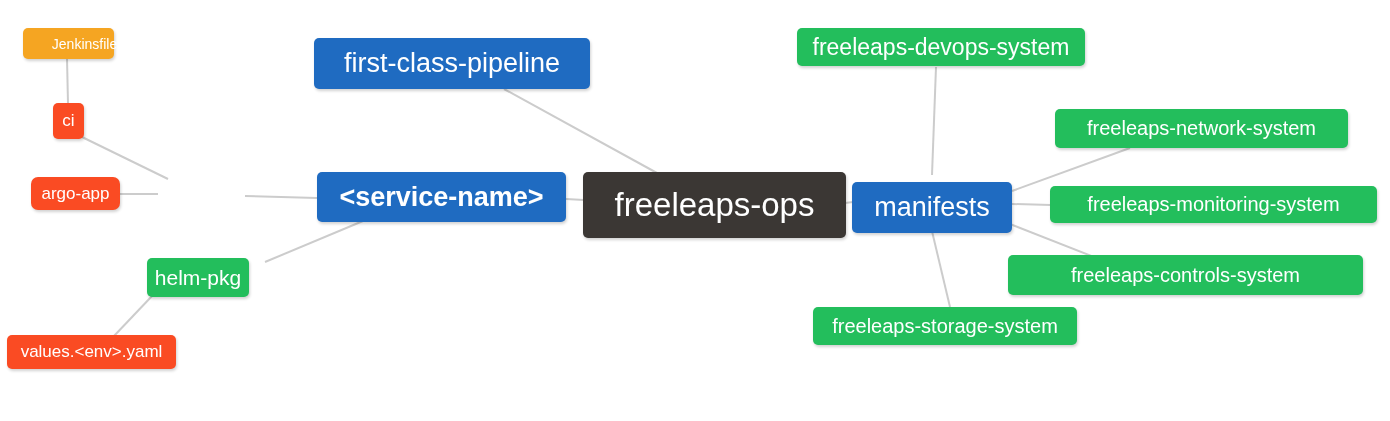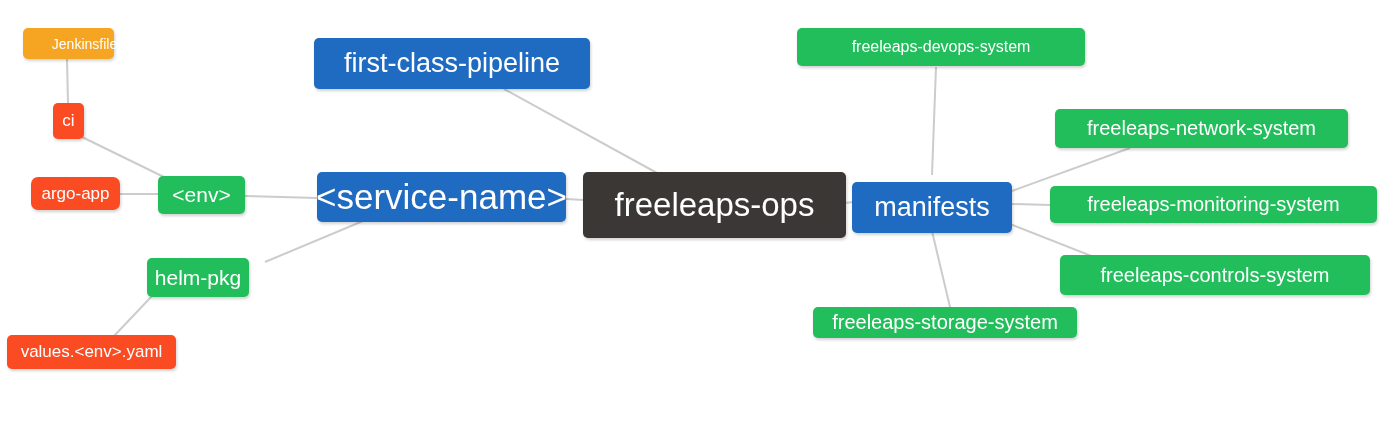--- a/index.html
+++ b/index.html
@@ -38,28 +38,28 @@
   .c-red{background:var(--c-red);}
   .c-orange{background:var(--c-orange);padding-left:32px;}
 
   .n-jenkinsfile{left:23px;top:28px;width:91px;height:31px;font-size:14px;}
   .n-ci{left:53px;top:103px;width:31px;height:36px;font-size:17px;}
   .n-argo-app{left:31px;top:177px;width:89px;height:33px;font-size:17px;border-radius:7px;}
   .n-env{left:158px;top:176px;width:87px;height:38px;font-size:21px;}
   .n-helm-pkg{left:147px;top:258px;width:102px;height:39px;font-size:21px;}
   .n-values{left:7px;top:335px;width:169px;height:34px;font-size:17px;}
   .n-fcp{left:314px;top:38px;width:276px;height:51px;font-size:27px;}
-  .n-service-name{left:317px;top:172px;width:249px;height:50px;font-size:35px;}
+  .n-service-name{left:317px;top:172px;width:249px;height:50px;font-size:27px;font-weight:bold;}
   .n-root{left:583px;top:172px;width:263px;height:66px;font-size:33px;text-align:right;}
   .n-manifests{left:852px;top:182px;width:160px;height:51px;font-size:27px;}
-  .n-devops{left:797px;top:28px;width:288px;height:38px;font-size:16px;}
+  .n-devops{left:797px;top:28px;width:288px;height:38px;font-size:23px;}
   .n-network{left:1055px;top:109px;width:293px;height:39px;font-size:20px;text-align:right;}
   .n-monitoring{left:1050px;top:186px;width:327px;height:37px;font-size:20px;}
-  .n-controls{left:1060px;top:255px;width:310px;height:40px;font-size:20px;}
-  .n-storage{left:813px;top:307px;width:264px;height:31px;font-size:20px;}
+  .n-controls{left:1008px;top:255px;width:355px;height:40px;font-size:20px;}
+  .n-storage{left:813px;top:307px;width:264px;height:38px;font-size:20px;}
 </style>
 </head>
 <body>
 
 <div class="canvas">
 
   <svg class="edges" viewBox="0 0 1390 421" xmlns="http://www.w3.org/2000/svg">
     <line x1="67" y1="58" x2="68" y2="104"></line>
     <line x1="82" y1="137" x2="168" y2="179"></line>
     <line x1="120" y1="194" x2="158" y2="194"></line>
@@ -72,21 +72,20 @@
     <line x1="932" y1="175" x2="936" y2="67"></line>
     <line x1="1012" y1="191" x2="1130" y2="148"></line>
     <line x1="1012" y1="204" x2="1051" y2="205"></line>
     <line x1="1010" y1="224" x2="1094" y2="257"></line>
     <line x1="931" y1="227" x2="950" y2="307"></line>
   </svg>
 
   <div class="node c-orange n-jenkinsfile">Jenkinsfile</div>
   <div class="node c-red n-ci">ci</div>
   <div class="node c-red n-argo-app">argo-app</div>
-  <div class="node c-green n-env">&lt;env&gt;</div>
   <div class="node c-green n-helm-pkg">helm-pkg</div>
   <div class="node c-red n-values">values.&lt;env&gt;.yaml</div>
   <div class="node c-blue n-fcp">first-class-pipeline</div>
   <div class="node c-blue n-service-name">&lt;service-name&gt;</div>
   <div class="node c-dark n-root">freeleaps-ops</div>
   <div class="node c-blue n-manifests">manifests</div>
   <div class="node c-green n-devops">freeleaps-devops-system</div>
   <div class="node c-green n-network">freeleaps-network-system</div>
   <div class="node c-green n-monitoring">freeleaps-monitoring-system</div>
   <div class="node c-green n-controls">freeleaps-controls-system</div>

